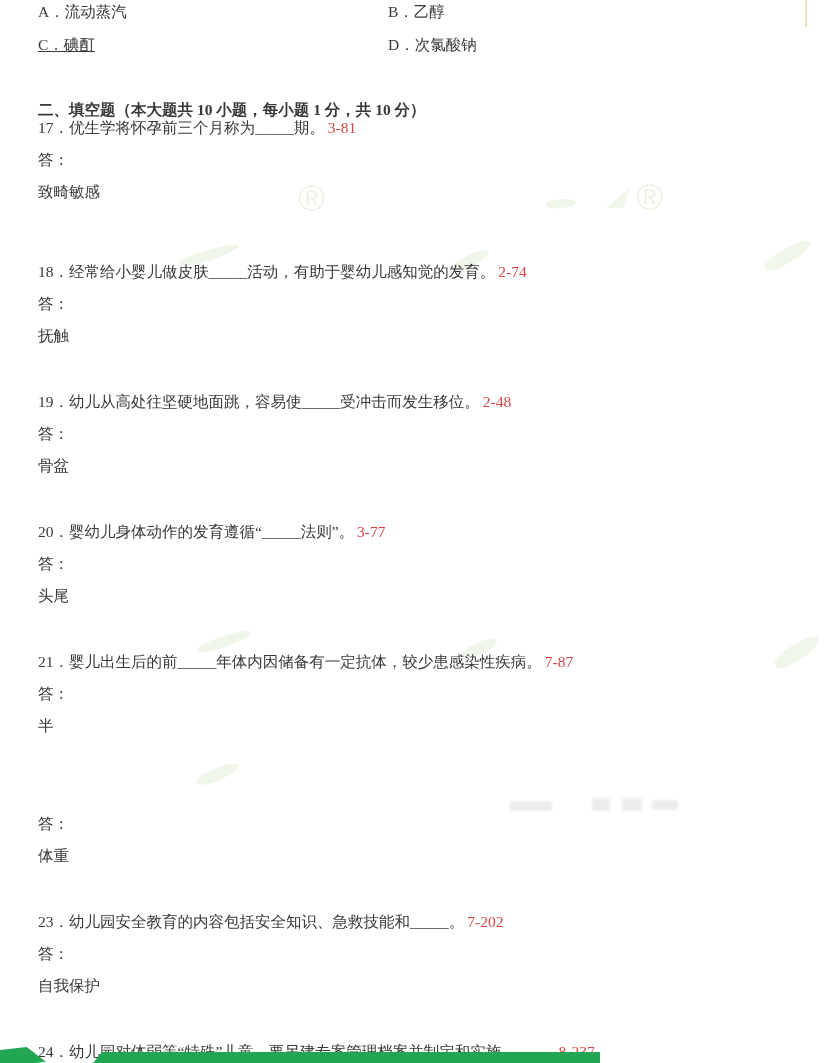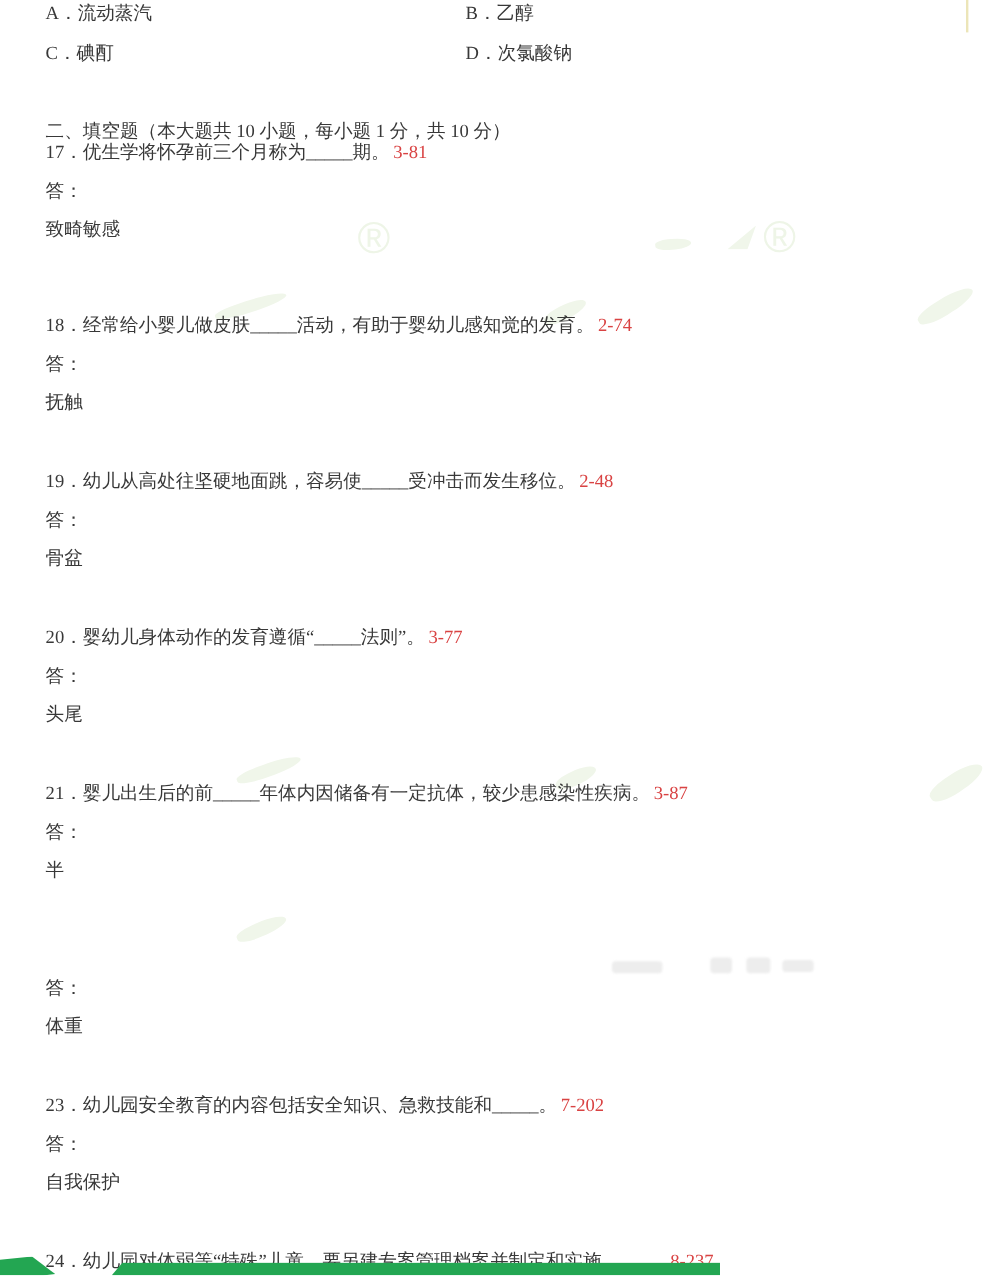--- a/index.html
+++ b/index.html
@@ -10,25 +10,25 @@
     font-family: "Liberation Serif", "DejaVu Serif", serif;
     color: #383838;
     overflow: hidden;
   }
   .abs { position: absolute; text-align: right; }
   .txt { font-size: 15.5px; line-height: 1; white-space: nowrap; }
 
   
   .opt-a { left: 38px; top: 4px; }
   .opt-b { left: 388px; top: 4px; }
-  .opt-c { left: 38px; top: 37px; }
+  .opt-c { left: 38px; top: 37px; text-decoration: underline; }
   .opt-d { left: 388px; top: 37px; }
 
   
-  .section-title { left: 38px; top: 102px; }
+  .section-title { left: 38px; top: 102px; font-weight: bold; }
 
   
   .qblock { position: absolute; left: 38px; width: 760px; height: 100px; }
   .qb-0 { top: 120px; } .qb-1 { top: 264px; } .qb-2 { top: 394px; text-decoration: underline; }
   .qb-3 { top: 524px; } .qb-4 { top: 654px; } .qb-5 { top: 784px; }
   .qb-6 { top: 914px; } .qb-7 { top: 1044px; }
   .q-line  { position: absolute; top: 0; left: 0; }
   .a-label { position: absolute; top: 32px; left: 0; }
   .a-text  { position: absolute; top: 64px; left: 0; }
   .ref { color: #d94343; margin-left: 3px; }
@@ -97,21 +97,21 @@
   <p class="txt a-text">骨盆</p>
 </div>
 
 <div class="qblock qb-3">
   <p class="txt q-line"><span>20．婴幼儿身体动作的发育遵循“_____法则”。</span><span class="ref">3-77</span></p>
   <p class="txt a-label">答：</p>
   <p class="txt a-text">头尾</p>
 </div>
 
 <div class="qblock qb-4">
-  <p class="txt q-line"><span>21．婴儿出生后的前_____年体内因储备有一定抗体，较少患感染性疾病。</span><span class="ref">3-87</span></p>
+  <p class="txt q-line"><span>21．婴儿出生后的前_____年体内因储备有一定抗体，较少患感染性疾病。</span><span class="ref">7-87</span></p>
   <p class="txt a-label">答：</p>
   <p class="txt a-text">半</p>
 </div>
 
 <div class="qblock qb-5">
   <p class="txt a-label">答：</p>
   <p class="txt a-text">体重</p>
 </div>
 
 <div class="qblock qb-6">

